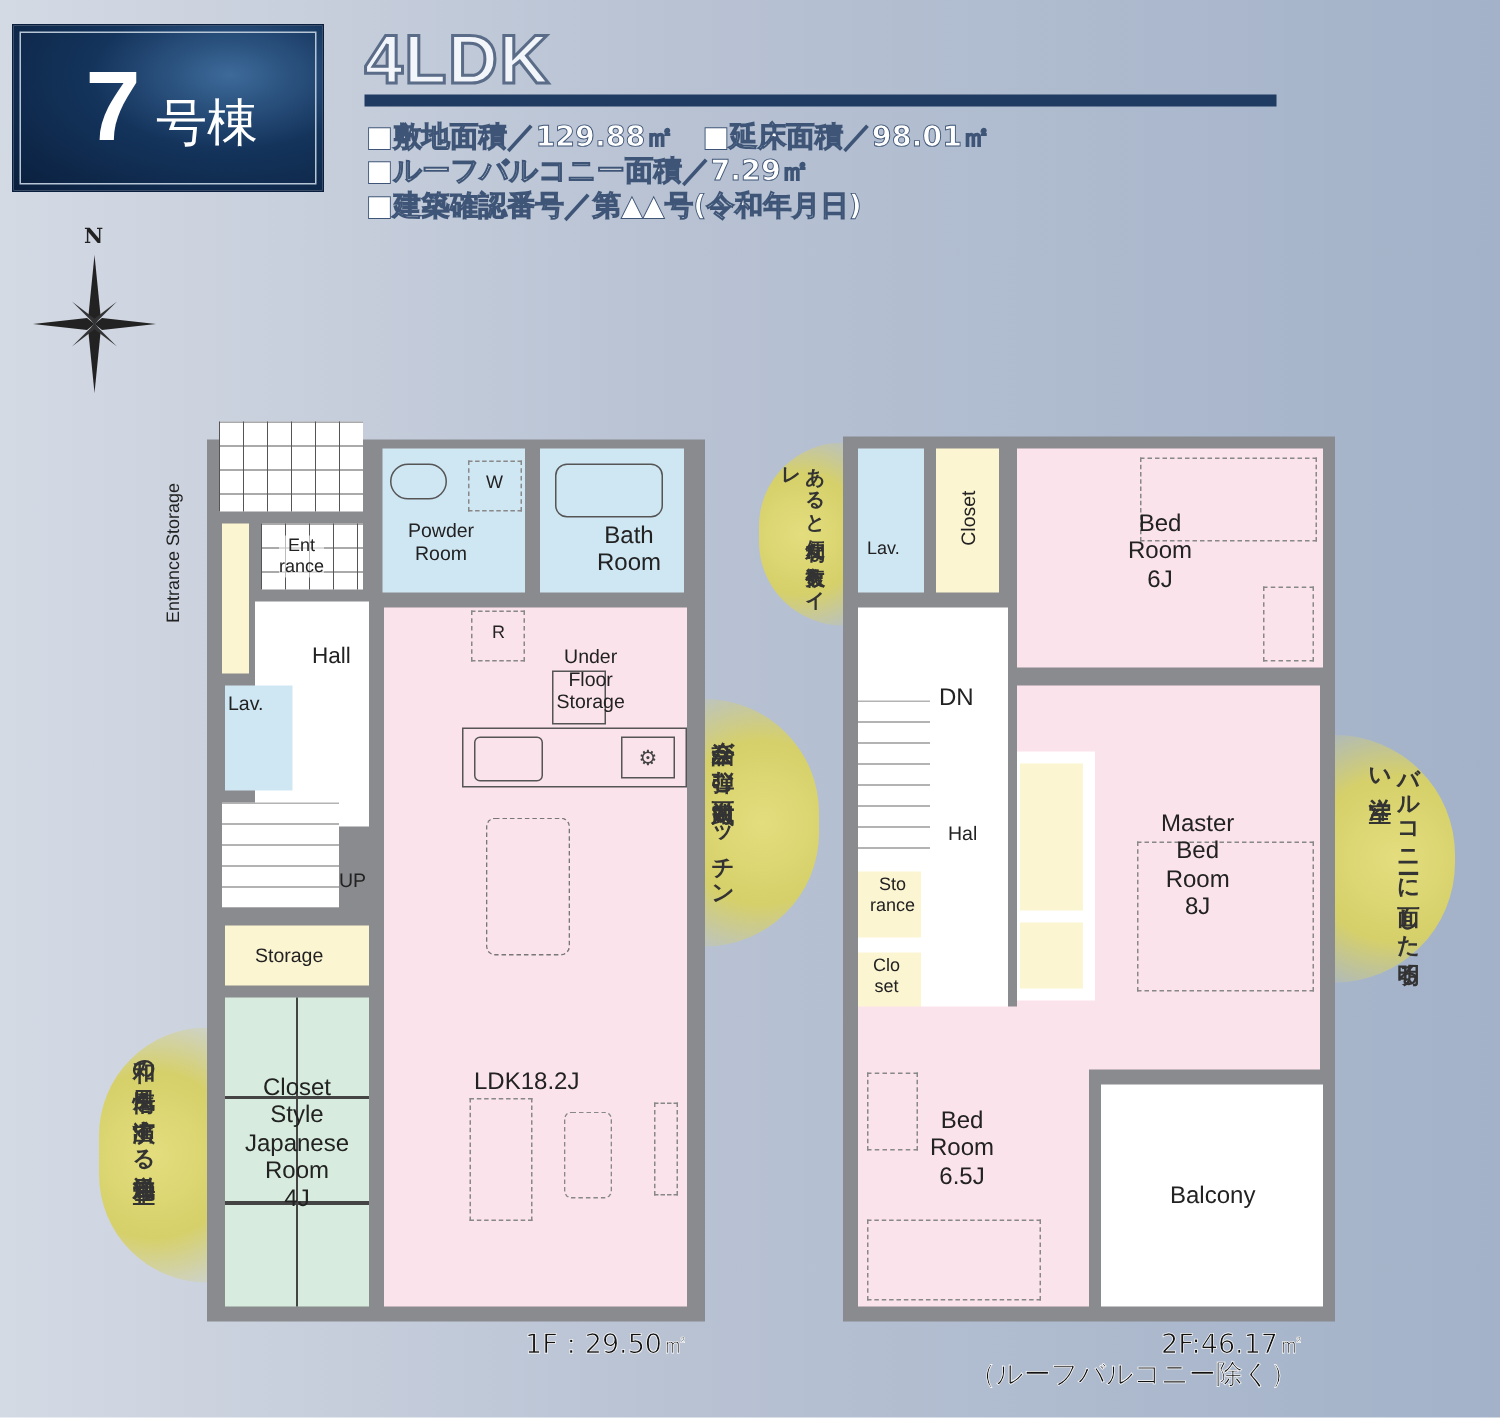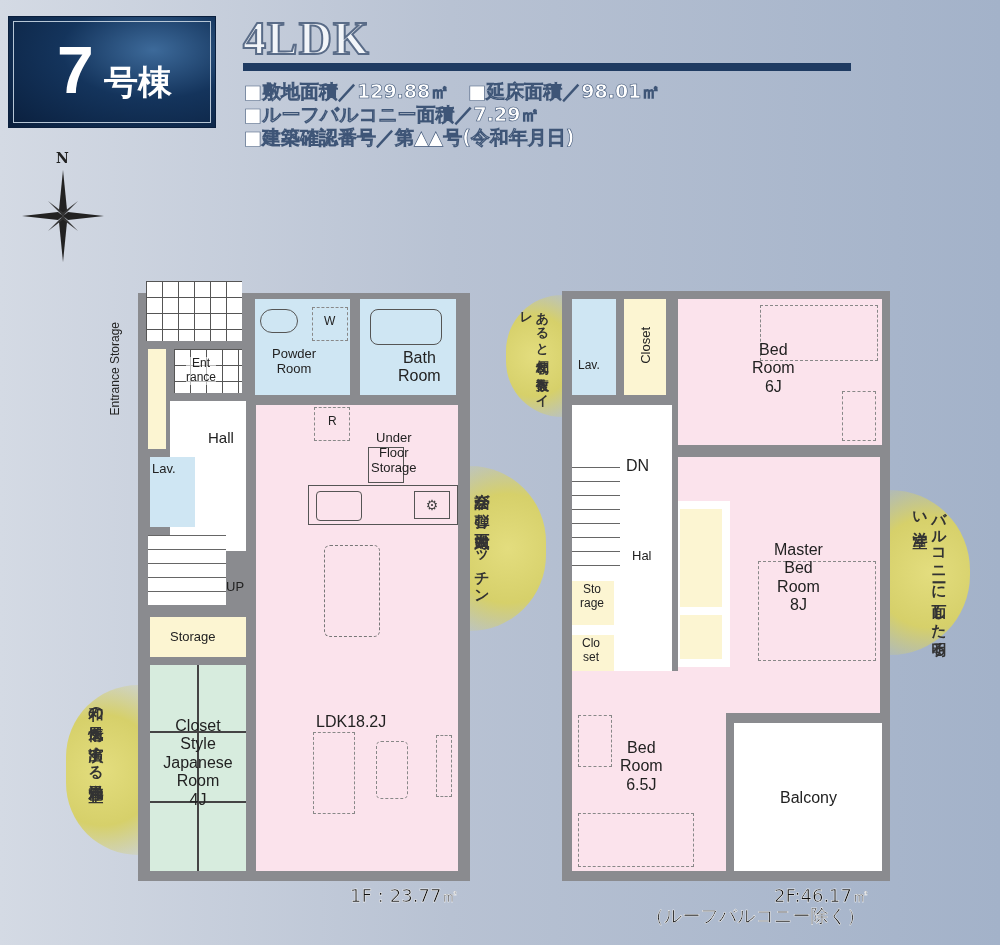--- a/index.html
+++ b/index.html
@@ -1,22 +1,22 @@
 <!DOCTYPE html>
 <html><head>
 <meta charset="utf-8">
 <style>
 *{box-sizing:border-box;margin:0;padding:0}
 body{width:1000px;height:945px;position:relative;overflow:hidden;font-family:"Liberation Sans","DejaVu Sans",sans-serif;background:linear-gradient(90deg,#d4dae4 0%,#b8c2d3 45%,#a3b2c9 100%);}
 .abs{position:absolute}
 .badge{left:8px;top:16px;width:208px;height:112px;background:radial-gradient(ellipse at 70% 30%,#3d6a9a 0%,#14345c 45%,#0a1f3d 100%);border:1px solid #0a1f3d}
 .badge-inner{position:absolute;left:4px;top:4px;right:4px;bottom:4px;border:1.5px solid #b6c6d6}
 .badge-num{position:absolute;left:48px;top:20px;font-size:66px;font-weight:bold;color:#fff;line-height:1}
-.badge-suf{position:absolute;left:95px;top:48px;font-size:34px;font-weight:bold;color:#fff;line-height:1}
-.title{left:243px;top:12px;font-size:46px;font-weight:bold;color:#f2f5f9;-webkit-text-stroke:2px #5a6c88;letter-spacing:1px;font-family:Liberation Serif, serif}
+.badge-suf{position:absolute;left:95px;top:48px;font-size:34px;font-weight:normal;color:#fff;line-height:1}
+.title{left:243px;top:12px;font-size:46px;font-weight:bold;color:#f2f5f9;-webkit-text-stroke:2px #5a6c88;letter-spacing:1px;font-family:Liberation Sans, sans-serif}
 .rule{left:243px;top:63px;width:608px;height:8px;background:#1f3b62}
 .info{font-size:19px;font-weight:bold;color:#fff;-webkit-text-stroke:0.6px #3e5577;line-height:22px;white-space:nowrap;font-family:"DejaVu Sans",sans-serif}
 .compass{left:20px;top:150px;width:90px;height:112px}
 .wall{background:#8a8b8f}
 .pink{background:#fbe3ec}
 .blue{background:#cfe6f3}
 .cream{background:#fcf5d2}
 .white{background:#fff}
 .lbl{position:absolute;font-size:15px;color:#222;text-align:center;line-height:1.15;white-space:pre-line}
 .vlbl{position:absolute;writing-mode:vertical-rl;font-size:13px;color:#222;text-align:center}
@@ -110,21 +110,21 @@
   <div class="abs cream" style="left:12px;top:330px;width:96px;height:40px"></div>
   <span class="lbl" style="left:32px;top:343px;font-size:13px">Storage</span>
 
   <div class="abs tatami" style="left:12px;top:378px;width:96px;height:206px"></div>
   <span class="lbl" style="left:14px;top:430px;width:92px;font-size:16px">Closet
 Style
 Japanese
 Room
 4J</span>
 </div>
-<div class="abs area" style="left:350px;top:884px">1F：23.77㎡</div>
+<div class="abs area" style="left:350px;top:884px">1F：29.50㎡</div>
 
 <div class="bubble" style="left:470px;top:466px;width:76px;height:165px;border-radius:0 90px 90px 0"></div>
 <div class="btxt" style="left:472px;top:482px;height:140px"><span>会話が弾む</span><span>対面式キッチン</span></div>
 <div class="bubble" style="left:66px;top:685px;width:72px;height:170px;border-radius:90px 0 0 90px"></div>
 <div class="btxt" style="left:86px;top:695px;height:160px"><span>和の風情を演出する</span><span>洋風和室</span></div>
 
 <div class="abs" style="left:562px;top:287px;width:328px;height:594px">
   <div class="abs wall" style="left:0;top:4px;width:328px;height:590px"></div>
 
   <div class="abs blue" style="left:10px;top:12px;width:44px;height:96px"></div>
@@ -133,21 +133,21 @@
   <div class="abs cream" style="left:62px;top:12px;width:42px;height:96px"></div>
   <span class="vlbl" style="left:76px;top:40px;transform:rotate(180deg);font-size:13px">Closet</span>
 
   <div class="abs white" style="left:10px;top:118px;width:100px;height:294px"></div>
   <div class="abs stairs" style="left:10px;top:180px;width:48px;height:110px"></div>
   <span class="lbl" style="left:64px;top:170px;font-size:16px">DN</span>
   <span class="lbl" style="left:70px;top:262px;font-size:13px">Hal</span>
 
   <div class="abs cream" style="left:10px;top:294px;width:42px;height:44px"></div>
   <span class="lbl" style="left:18px;top:296px;font-size:12px">Sto
-rage</span>
+rance</span>
 
   <div class="abs cream" style="left:10px;top:348px;width:42px;height:44px"></div>
   <span class="lbl" style="left:20px;top:350px;font-size:12px">Clo
 set</span>
   <div class="abs cream" style="left:118px;top:222px;width:42px;height:98px"></div>
   <span class="vlbl" style="left:131px;top:250px;transform:rotate(180deg);font-size:13px">Closet</span>
   <div class="abs cream" style="left:118px;top:328px;width:42px;height:44px"></div>
   <span class="lbl" style="left:126px;top:330px;font-size:12px">Clo
 set</span>
 

